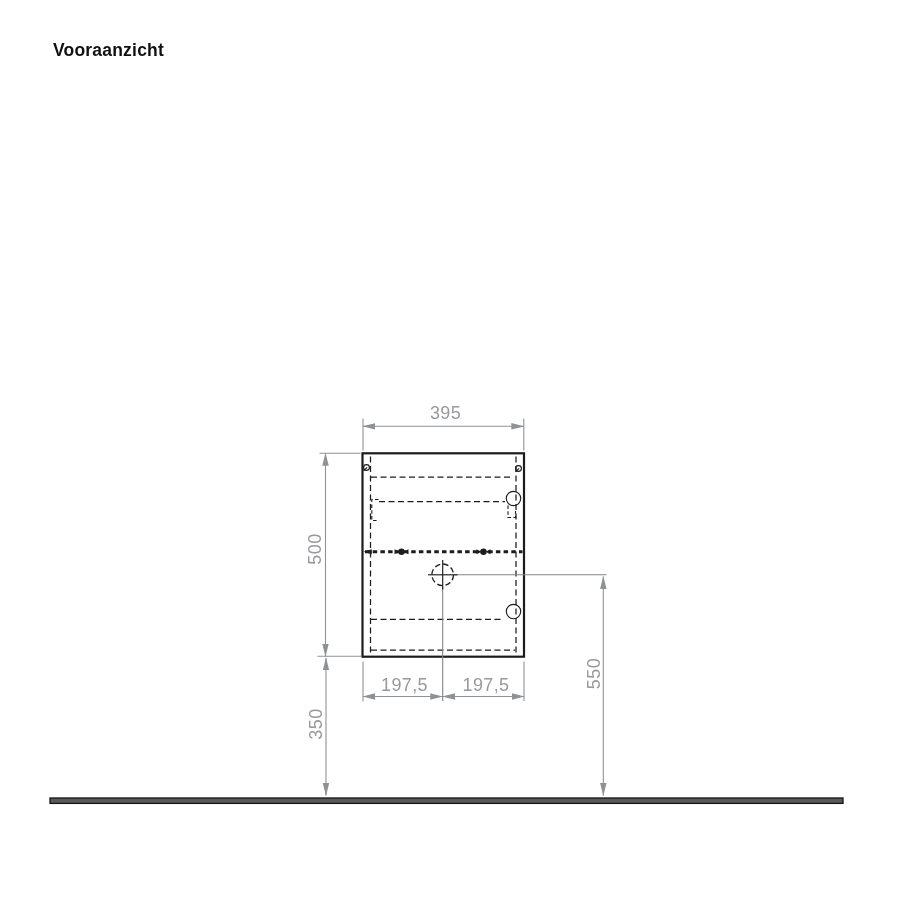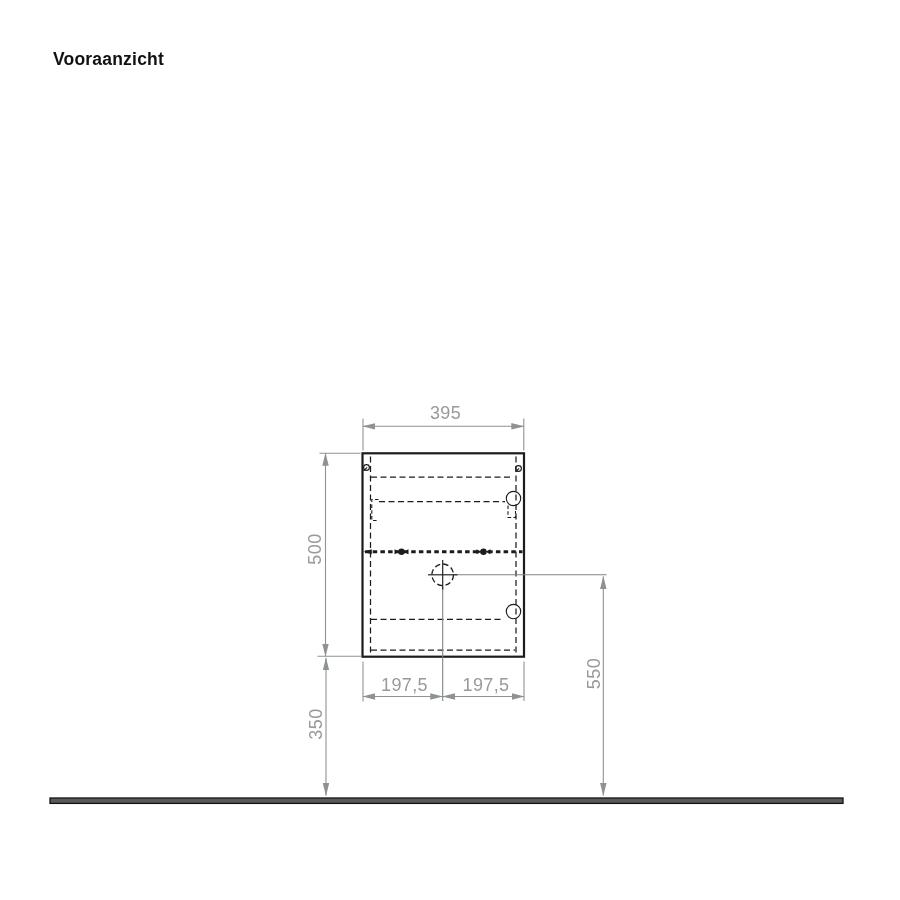--- a/index.html
+++ b/index.html
@@ -1,18 +1,18 @@
 <!DOCTYPE html>
 <html><head>
 <meta charset="utf-8">
 <style>
   html,body{margin:0;padding:0;background:#ffffff;}
   body{width:900px;height:900px;position:relative;font-family:"Liberation Sans",sans-serif;overflow:hidden;}
   .page-title{
-    position:absolute;left:53px;top:49px;
+    position:absolute;left:53px;top:40px;
     font-size:17.5px;font-weight:bold;color:#111;
     letter-spacing:0.2px;
   }
   svg{position:absolute;left:0;top:0;}
   
   .blk{stroke:#1c1c1c;fill:none;stroke-width:2.2;}
   .thin{stroke:#1c1c1c;fill:none;stroke-width:1.15;}
   .dash{stroke:#1c1c1c;fill:none;stroke-width:1.25;stroke-dasharray:6 3.5;}
   .dash2{stroke:#1c1c1c;fill:none;stroke-width:1.1;stroke-dasharray:3.5 2.3;}
   .thickdash{stroke:#1c1c1c;fill:none;stroke-width:3;stroke-dasharray:4.5 3.2;}

